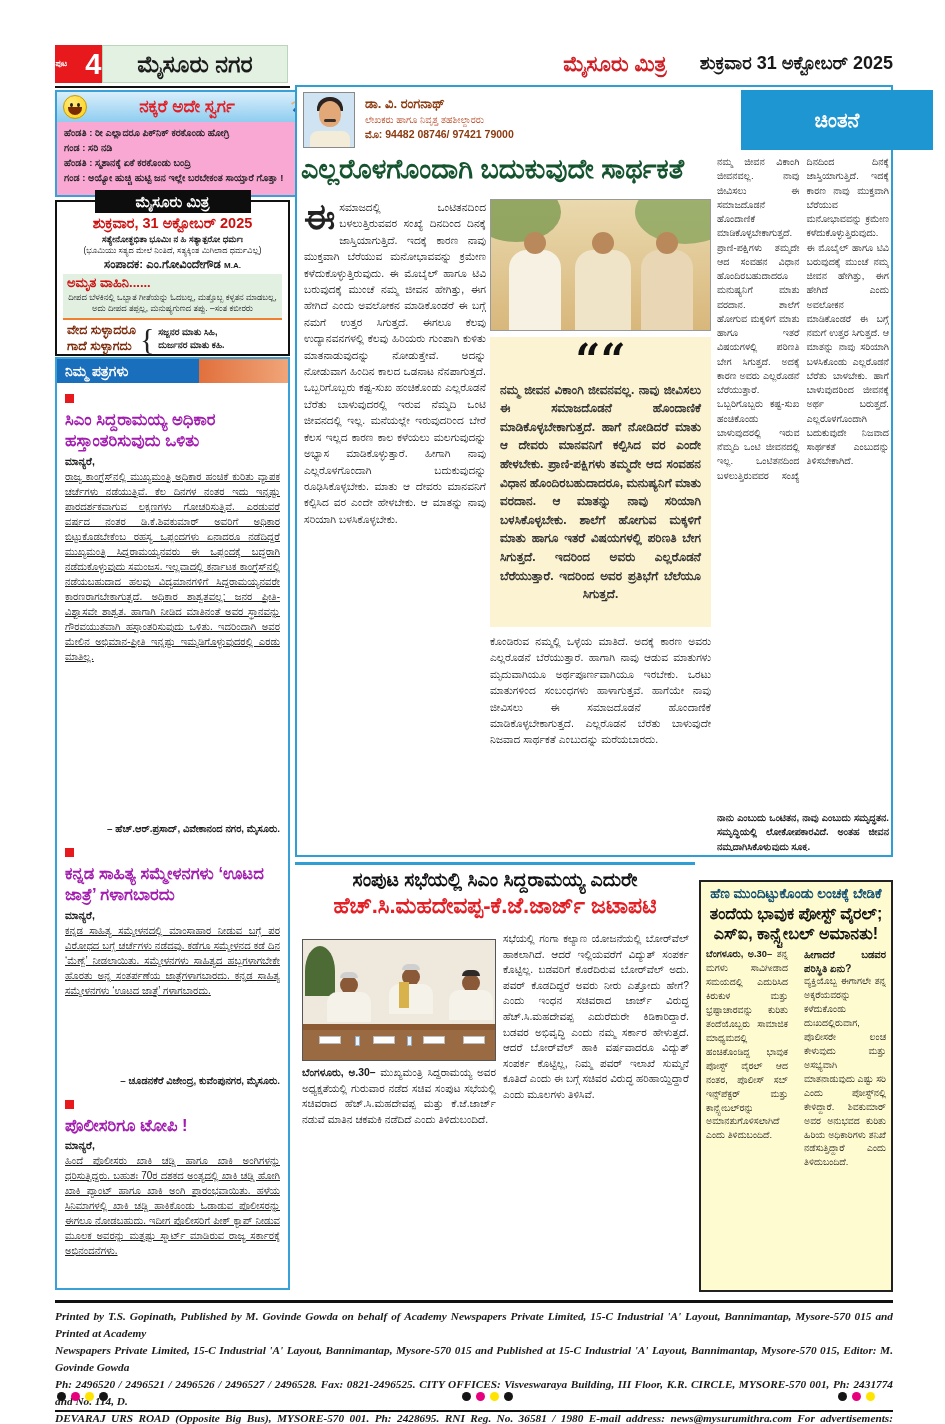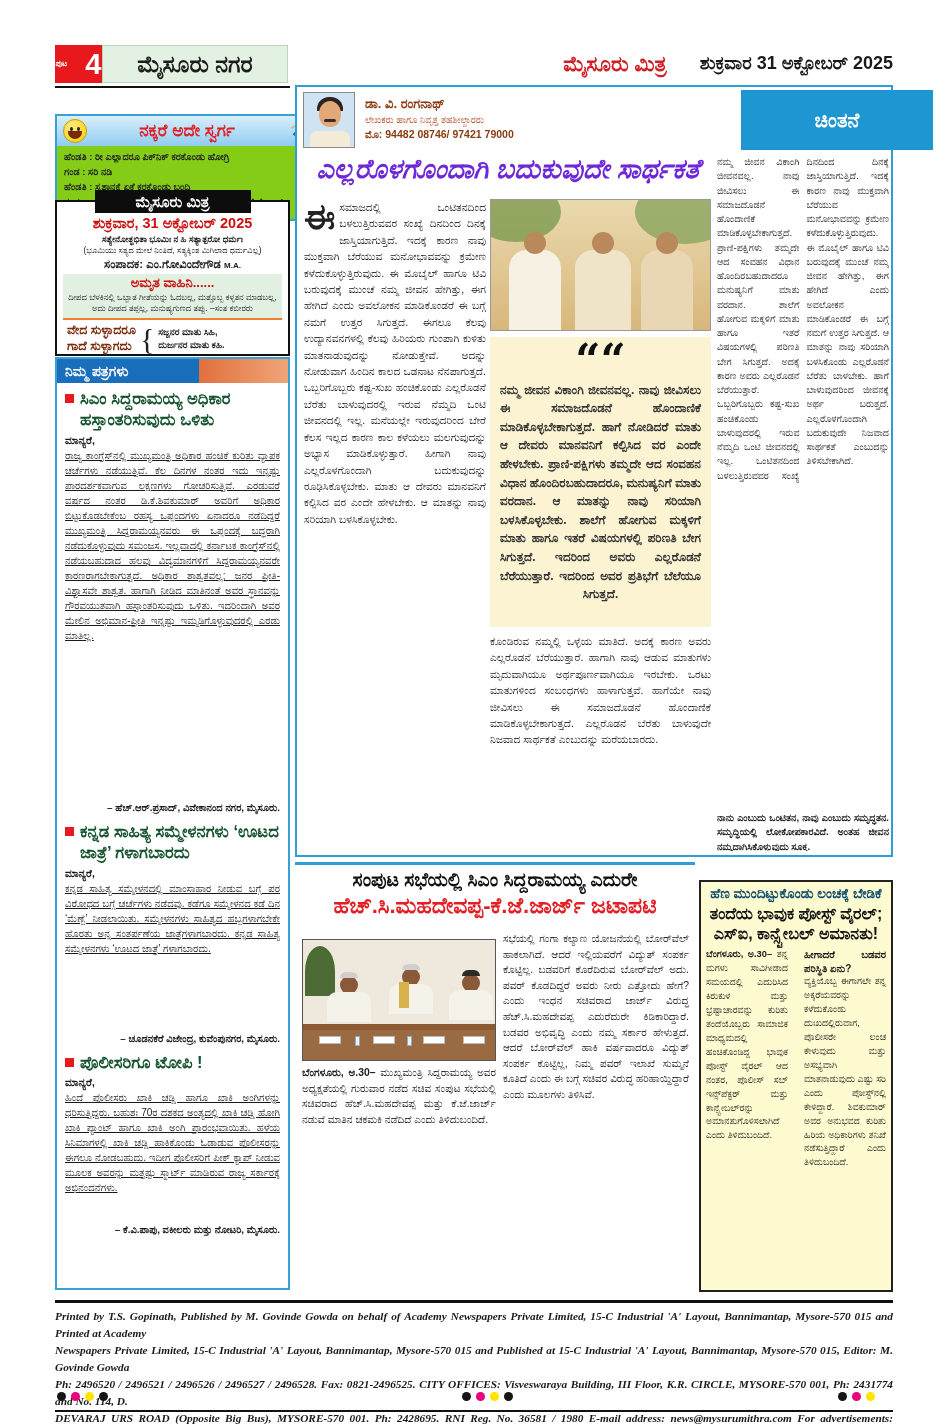--- a/index.html
+++ b/index.html
@@ -18,21 +18,21 @@
   .pgnum-box .num { font-size:29px; font-weight:bold; line-height:1; }
   .section-box { left:102px; top:45px; width:186px; height:38px; background:#e3f1e2;
     border:1px solid #b9d6b9; display:flex; align-items:center; justify-content:center;
     font-size:23px; font-weight:bold; color:#1c1c1c; }
   .brand { left:520px; top:52px; width:190px; text-align:center; color:#d01f25;
     font-weight:bold; font-size:21px; }
   .hdr-date { left:690px; top:53px; width:203px; text-align:right; font-weight:bold; font-size:18px; }
   .hdr-rule { left:55px; top:86px; width:235px; height:2px; background:#111; }
 
   
-  .joke-box { left:55px; top:90px; width:264px; height:107px; border:2px solid #3aa0d8; background:#84cc16;margin-top:24px; }
+  .joke-box { left:55px; top:90px; width:264px; height:107px; border:2px solid #3aa0d8; background:#f9a8d4; }
   .joke-band { position:relative; height:30px; background:linear-gradient(180deg,#d9eefb,#8fcdf0);
     display:flex; align-items:center; justify-content:center; }
   .joke-title { color:#e31e24; font-weight:bold; font-size:17px; }
   .smiley { position:absolute; left:6px; top:3px; width:24px; height:24px; border-radius:50%;
     background:radial-gradient(circle at 35% 30%,#ffe97a,#ffcf10); border:1px solid #c79a00; }
   .smiley .eye { position:absolute; top:7px; width:3px; height:4px; background:#222; border-radius:50%; }
   .smiley .e1 { left:6px; } .smiley .e2 { right:6px; }
   .smiley .mouth { position:absolute; left:4px; bottom:3px; width:14px; height:8px;
     background:#7a2a00; border-radius:0 0 14px 14px; }
   .dancer { position:absolute; right:8px; top:2px; width:20px; height:26px; }
@@ -48,56 +48,56 @@
 
   .masthead-box { left:55px; top:200px; width:235px; height:156px; border:2px solid #111; background:#fff; }
   .mh-blackbar { width:156px; height:23px; background:#0d0d0d; color:#fff; font-weight:bold;
     font-size:15px; display:flex; align-items:center; justify-content:center; margin:-12px auto 2px auto; }
   .mh-date { text-align:center; color:#cc1111; font-weight:bold; font-size:14.5px; }
   .mh-motto1 { text-align:center; font-size:8.6px; font-weight:bold; margin-top:2px; }
   .mh-motto2 { text-align:center; font-size:8.2px; margin-top:1px; }
   .mh-editor { text-align:center; font-size:11.5px; font-weight:bold; margin-top:2px; }
   .mh-editor .deg { font-size:8px; }
   .amrutha { margin:3px 6px 0 6px; background:#e2f0e2; border-bottom:2px solid #f08030; padding:1px 4px 3px 4px; }
-  .amrutha-title { text-align:center; color:#cc1111; font-weight:bold; font-size:13px; }
+  .amrutha-title { color:#cc1111; font-weight:bold; font-size:13px; }
   .amrutha-text { font-size:8.4px; text-align:center; line-height:1.35; margin-top:1px; }
   .veda-row { display:flex; align-items:center; padding:2px 8px 0 10px; gap:4px; }
   .veda-left { color:#7a2a0a; font-weight:bold; font-size:12.5px; line-height:1.25; }
   .veda-brace { font-size:30px; font-weight:normal; color:#222; font-family:"Liberation Serif",serif; }
   .veda-right { font-size:9px; font-weight:bold; line-height:1.4; }
 
   .letters-box { left:55px; top:357px; width:235px; height:933px; border:2px solid #3aa0d8; background:#fff; overflow:hidden; }
   .letters-band { height:24px; display:flex; }
   .letters-band .blue { width:142px; background:#1a6fbd; color:#fff; font-weight:bold; font-size:14px;
     display:flex; align-items:center; padding-left:8px; }
   .letters-band .orange { flex:1; background:linear-gradient(90deg,#e1703c,#f0a579); }
   .letter { padding:5px 8px 2px 8px; }
-  .letter-headline { display:flex; gap:6px; font-weight:bold; font-size:16.5px; line-height:1.3; color:#14532d; }
+  .letter-headline { display:flex; gap:6px; font-weight:bold; font-size:16.5px; line-height:1.3; color:#a21caf;flex-direction:column; }
   .bullet { width:9px; height:9px; background:#e8191c; margin-top:6px; flex:none; }
   .letter-sal { font-weight:bold; font-size:10.5px; margin-top:3px; }
   .letter-body { font-size:10px; line-height:1.5; text-align:justify; overflow:hidden; margin-top:1px;text-decoration:underline; }
   .letter-sig { text-align:right; font-weight:bold; font-size:9.8px; margin-top:2px; }
   .lb1 { height:352px; } .lb2 { height:150px; } .lb3 { height:132px; }
 
   
   .main-box { left:295px; top:85px; width:598px; height:772px; border:2px solid #2e9fd4; background:#fff; }
   .author-card { position:absolute; left:6px; top:5px; width:390px; height:58px; display:flex; gap:10px; }
   .author-photo { width:52px; height:56px; border:1px solid #8a8a8a; background:#cfe3f2; position:relative; overflow:hidden; flex:none; }
   .ap-hair { position:absolute; left:13px; top:4px; width:26px; height:14px; border-radius:12px 12px 0 0; background:#2b2320; }
   .ap-face { position:absolute; left:15px; top:8px; width:22px; height:26px; border-radius:50% 50% 45% 45%; background:#e2a877; }
   .ap-stache { position:absolute; left:20px; top:26px; width:12px; height:3px; background:#3a2e28; border-radius:2px; }
   .ap-shirt { position:absolute; left:6px; bottom:0; width:40px; height:16px; border-radius:8px 8px 0 0; background:#f3ecd8; }
   .author-meta { padding-top:4px; }
   .author-name { color:#8b3a10; font-weight:bold; font-size:13px; }
   .author-role { color:#b5451f; font-size:9.5px; margin-top:2px; }
   .author-phone { color:#8b3a10; font-weight:bold; font-size:10.5px; margin-top:2px; }
   .chintane-band { position:absolute; left:400px; top:3px; width:192px; height:60px; background:#1e96d2;
     color:#fff; font-weight:bold; font-size:20px; display:flex; align-items:center; justify-content:center;margin-left:44px; }
-  .main-headline { position:absolute; left:4px; top:68px; width:414px; text-align:center;
-    color:#6d28d9; font-weight:bold; font-size:27px; line-height:1.05;font-style:italic; }
+  .main-headline { position:absolute; left:4px; top:68px; width:414px; text-align:left;
+    color:#14532d; font-weight:bold; font-size:27px; line-height:1.05; }
   .main-col1 { position:absolute; left:7px; top:112px; width:182px; height:652px;
     font-size:10.6px; line-height:1.55; text-align:justify; overflow:hidden; }
   .dropcap { float:left; font-size:36px; line-height:0.9; font-weight:bold; padding:2px 4px 0 0; color:#222; }
   .main-figure { position:absolute; left:193px; top:112px; width:221px; height:132px;
     border:1px solid #999; overflow:hidden; background:linear-gradient(180deg,#ead9ae,#d8b77b); }
   .fg-green1 { position:absolute; left:-20px; top:-18px; width:90px; height:60px; border-radius:50%; background:#7d9a50; opacity:.8; }
   .fg-green2 { position:absolute; right:-25px; top:-20px; width:100px; height:64px; border-radius:50%; background:#8aa55c; opacity:.8; }
   .fg-p { position:absolute; bottom:-6px; height:86px; border-radius:18px 18px 0 0; }
   .fg-p .h { position:absolute; left:50%; transform:translateX(-50%); top:-18px; width:22px; height:22px; border-radius:50%; background:#b9895c; }
   .fg-p1 { left:18px; width:52px; background:#f6f1e3; }

